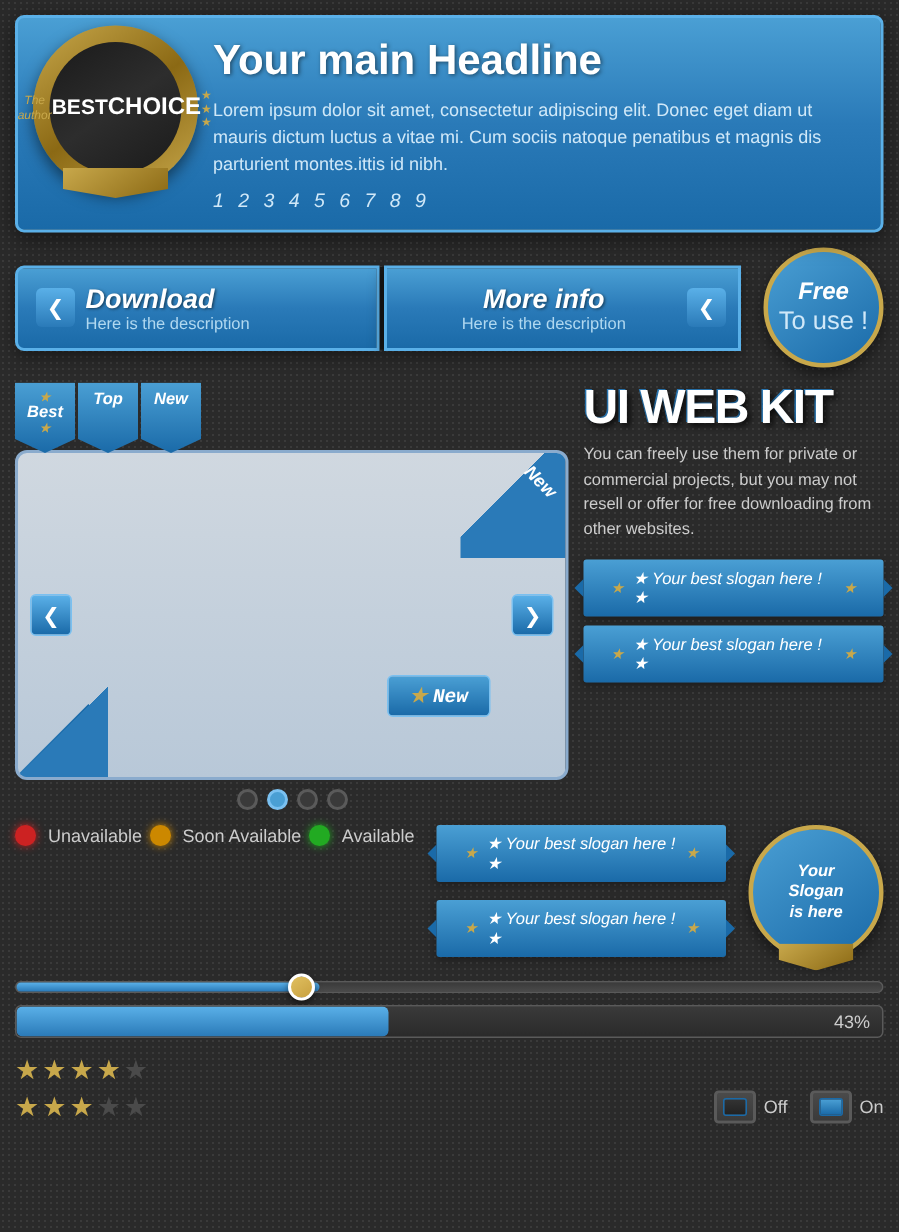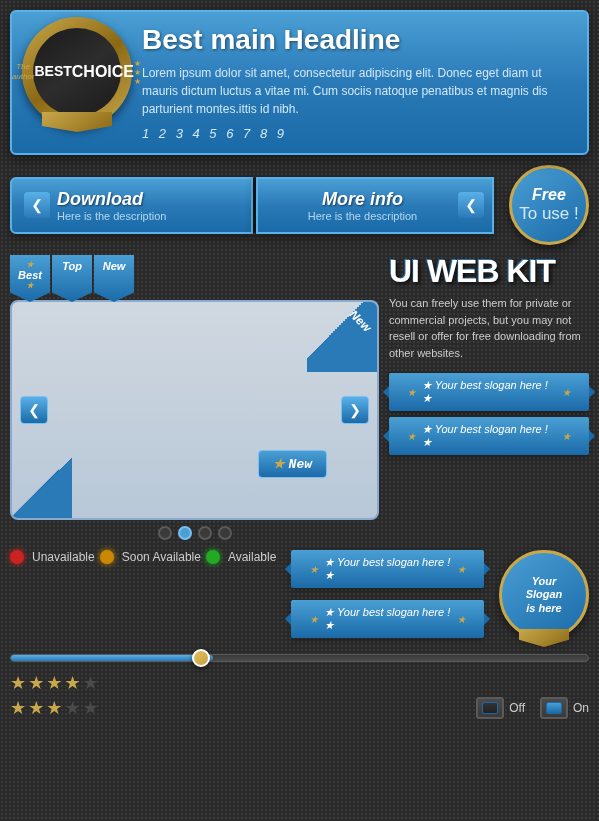--- a/index.html
+++ b/index.html
@@ -621,21 +621,21 @@
     <div class="badge-outer">
       <div class="badge-inner">
         <span class="badge-author">The author</span>
         <span class="badge-best">BEST</span>
         <span class="badge-choice">CHOICE</span>
         <span class="badge-stars">★ ★ ★</span>
       </div>
       <div class="badge-ribbon"></div>
     </div>
   </div>
-  <h1 class="header-title">Best main Headline</h1>
+  <h1 class="header-title">Your main Headline</h1>
   <p class="header-desc">Lorem ipsum dolor sit amet, consectetur adipiscing elit. Donec eget diam ut mauris dictum luctus a vitae mi. Cum sociis natoque penatibus et magnis dis parturient montes.ittis id nibh.</p>
   <p class="header-pagination">1 2 3 4 5 6 7 8 9</p>
 </div>
 
 <div class="buttons-row">
   <div class="btn-download">
     <div class="btn-download-arrow">❮</div>
     <div class="btn-label">Download</div>
     <div class="btn-sublabel">Here is the description</div>
   </div>
@@ -736,20 +736,24 @@
   </div>
 </div>
 
 <div class="progress-section">
   <div class="slider-row">
     <div class="slider-track">
       <div class="slider-fill"></div>
       <div class="slider-thumb"></div>
     </div>
   </div>
+  <div class="progress-bar-container">
+    <div class="progress-bar-fill"></div>
+    <span class="progress-bar-label">43%</span>
+  </div>
 </div>
 
 <div class="bottom-row">
   <div class="stars-section">
     <div class="stars-row">
       <span class="star-icon">★</span>
       <span class="star-icon">★</span>
       <span class="star-icon">★</span>
       <span class="star-icon">★</span>
       <span class="star-icon empty">★</span>

